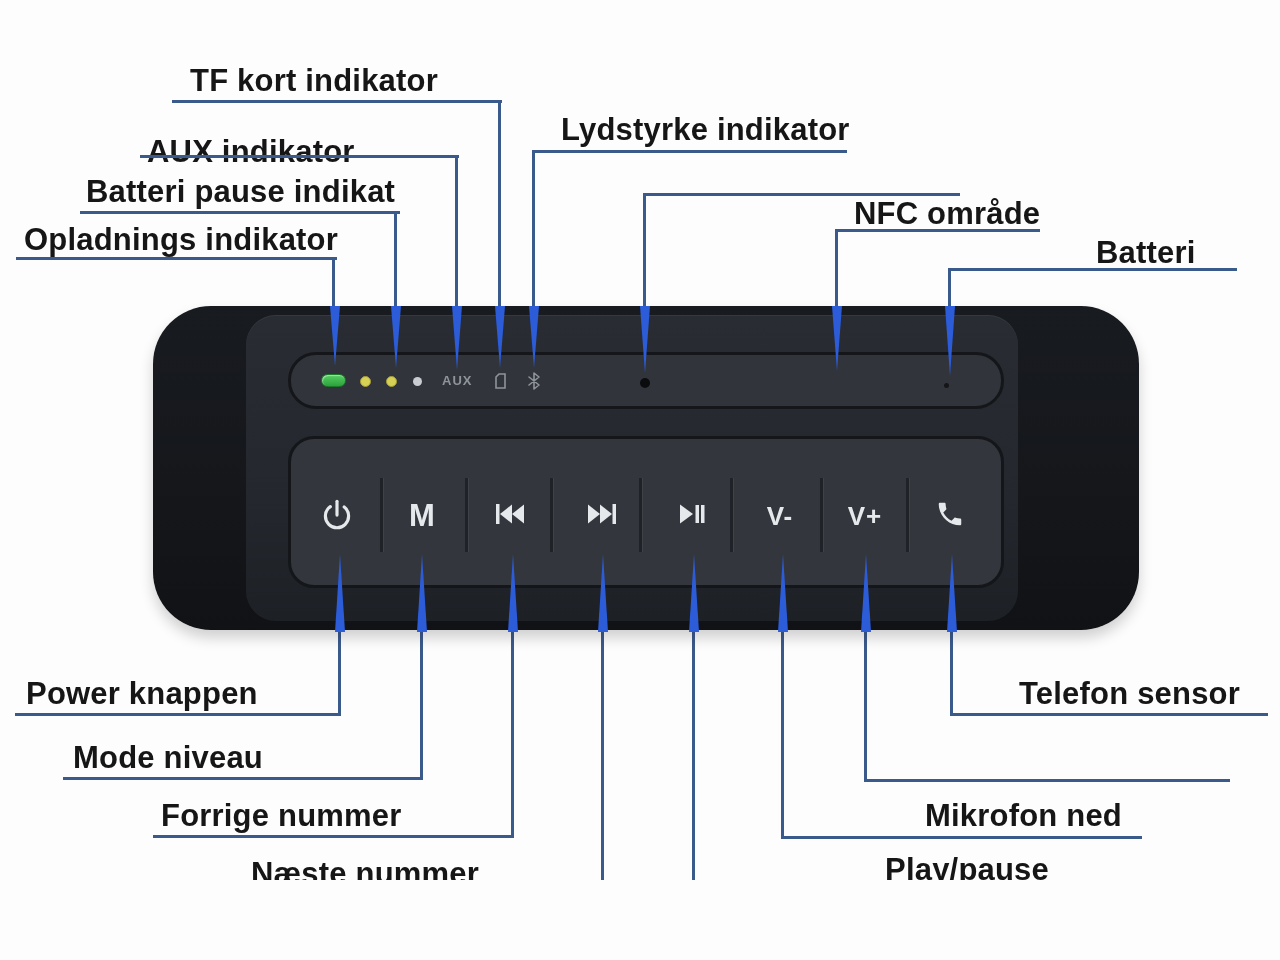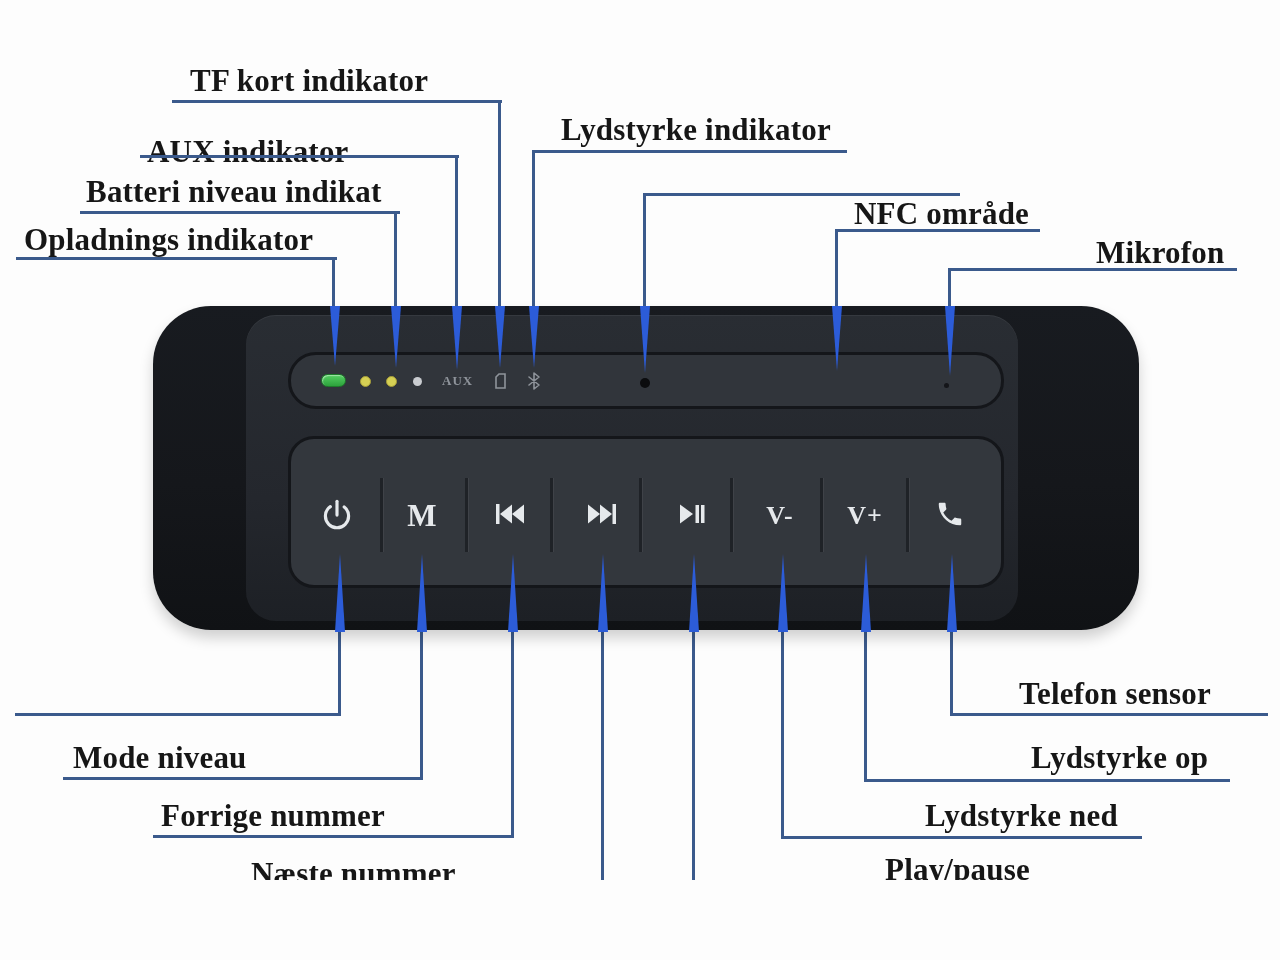--- a/index.html
+++ b/index.html
@@ -1,17 +1,17 @@
 <!DOCTYPE html>
 <html><head>
 <meta charset="utf-8">
 <style>
   html,body{margin:0;padding:0;background:#fdfdfd;}
   .canvas{position:relative;width:1280px;height:880px;overflow:hidden;background:#fdfdfd;
-          font-family:Liberation Serif, serif;}
+          font-family:Liberation Sans, sans-serif;}
   
   .lbl{position:absolute;font-size:31px;font-weight:700;color:#161616;white-space:nowrap;
        letter-spacing:0.2px;}
   
   .hl{position:absolute;height:3px;background:#3b5a8c;}
   .vl{position:absolute;width:3px;background:#3b5a8c;}
   .arrd{position:absolute;width:0;height:0;border-left:5px solid transparent;
         border-right:5px solid transparent;}            
   .arru{position:absolute;width:0;height:0;border-left:5px solid transparent;
         border-right:5px solid transparent;}            
@@ -42,32 +42,32 @@
   .floor{position:absolute;left:0;top:942px;width:1280px;height:18px;
          background:linear-gradient(180deg,#f4f4f4,#e8e8e8);}
 </style>
 </head>
 <body>
 
 <div class="canvas">
 
   <div class="lbl" style="left:190px;top:63px">TF kort indikator</div>
   <div class="lbl" style="left:147px;top:134px">AUX indikator</div>
-  <div class="lbl" style="left:86px;top:174px">Batteri niveau indikat</div>
+  <div class="lbl" style="left:86px;top:174px">Batteri pause indikat</div>
   <div class="lbl" style="left:24px;top:222px">Opladnings indikator</div>
   <div class="lbl" style="left:561px;top:112px">Lydstyrke indikator</div>
   <div class="lbl" style="left:854px;top:196px">NFC område</div>
-  <div class="lbl" style="left:1096px;top:235px">Mikrofon</div>
-
+  <div class="lbl" style="left:1096px;top:235px">Batteri</div>
+
+  <div class="lbl" style="left:26px;top:676px">Power knappen</div>
   <div class="lbl" style="left:73px;top:740px">Mode niveau</div>
   <div class="lbl" style="left:251px;top:856px">Næste nummer</div>
   <div class="lbl" style="left:161px;top:798px">Forrige nummer</div>
   <div class="lbl" style="left:1019px;top:676px">Telefon sensor</div>
-  <div class="lbl" style="left:1031px;top:740px">Lydstyrke op</div>
-  <div class="lbl" style="left:925px;top:798px">Lydstyrke ned</div>
+  <div class="lbl" style="left:925px;top:798px">Mikrofon ned</div>
   <div class="lbl" style="left:885px;top:852px">Play/pause</div>
 
   <div class="hl" style="left:172px;top:100px;width:330px"></div>
   <div class="vl" style="left:498px;top:100px;height:208px"></div>
   <div class="hl" style="left:140px;top:155px;width:319px"></div>
   <div class="vl" style="left:455px;top:155px;height:153px"></div>
   <div class="hl" style="left:80px;top:211px;width:320px"></div>
   <div class="vl" style="left:394px;top:211px;height:97px"></div>
   <div class="hl" style="left:16px;top:257px;width:321px"></div>
   <div class="vl" style="left:332px;top:257px;height:51px"></div>

